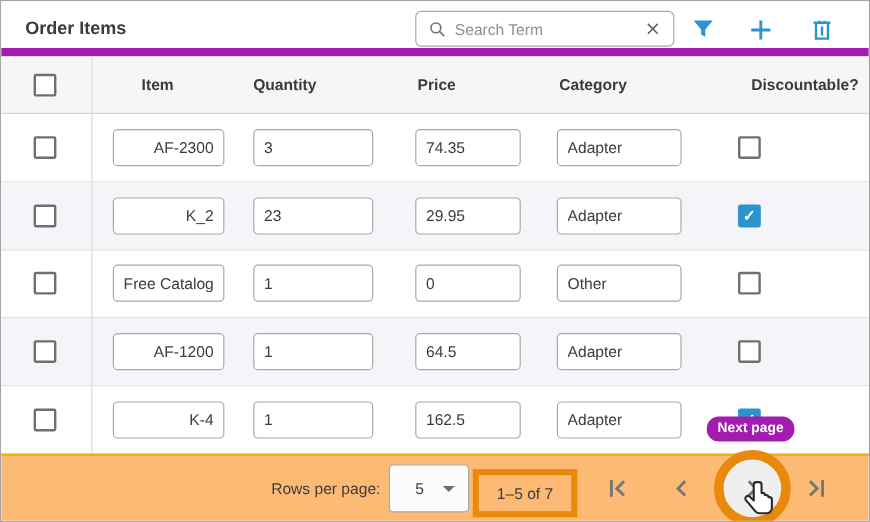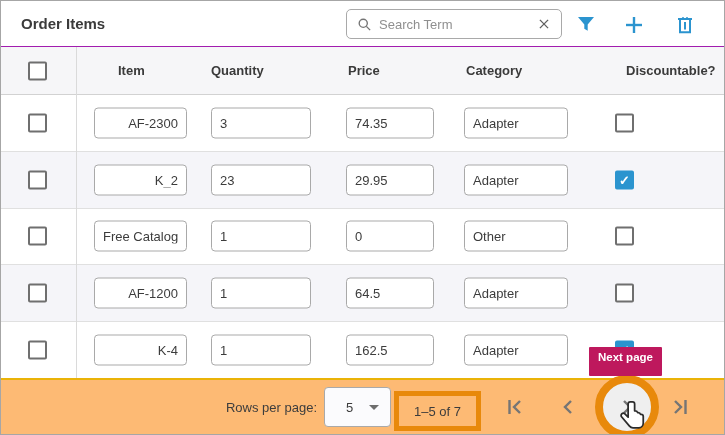--- a/index.html
+++ b/index.html
@@ -3,21 +3,21 @@
 <meta charset="utf-8">
 <style>
   * { box-sizing: border-box; margin: 0; padding: 0; }
   body { font-family: "Liberation Sans", sans-serif; background: #fff; }
   .window {
     position: relative; width: 725px; height: 435px;
     border: 1px solid #a6a6a6; background: #fff; overflow: hidden;
     font-family: "Liberation Sans", sans-serif; color: #3b3b3b;
   }
   
-  .titlebar { position: absolute; top: 0; left: 0; right: 0; height: 46px; background: #fff; border-bottom: 1px solid #a21caf; }
+  .titlebar { position: absolute; top: 0; left: 0; right: 0; height: 46px; background: #fff; border-bottom: 7px solid #a21caf; }
   .title { position: absolute; left: 20px; top: 0; line-height: 45px; font-size: 15px; font-weight: bold; color: #3b3b3b; }
   .searchbox {
     position: absolute; left: 345px; top: 8px; width: 216px; height: 30px;
     border: 1px solid #a9a9a9; border-radius: 5px; background: #fff;
     display: flex; align-items: center; padding: 0 10px;
   }
   .searchbox input {
     flex: 1; border: none; outline: none; font-size: 13px; color: #3c3c3c;
     font-family: "Liberation Sans", sans-serif; background: transparent; min-width: 0;
   }
@@ -70,22 +70,22 @@
   }
   .range-box span { font-size: 13px; color: #3c3c3c; white-space: nowrap; }
   .pg-btn { position: absolute; top: 15px; width: 24px; height: 24px; background: none; border: none; padding: 0; cursor: pointer; z-index: 2; }
   .pg-first { left: 502px; } .pg-prev { left: 555px; } .pg-next { left: 614px; } .pg-last { left: 667px; }
   .ring {
     position: absolute; left: 594px; top: -5px; width: 64px; height: 64px;
     border: 8px solid #e8890b; border-radius: 50%; background: #efefef; z-index: 1;
   }
   
   .tooltip {
-    position: absolute; left: 588px; top: 346px; height: 29px; padding: 0 9px;
-    background: #be185d; border-radius: 1px; color: #fff;
+    position: absolute; left: 588px; top: 346px; height: 21px; padding: 0 9px;
+    background: #a21caf; border-radius: 10px; color: #fff;
     font-size: 11.5px; font-weight: bold; line-height: 21px; white-space: nowrap; z-index: 5;
   }
   .cursor { position: absolute; left: 617px; top: 398px; width: 30px; height: 36px; z-index: 6; }
 </style>
 </head>
 <body>
 
 <div class="window">
 
   <div class="titlebar">

